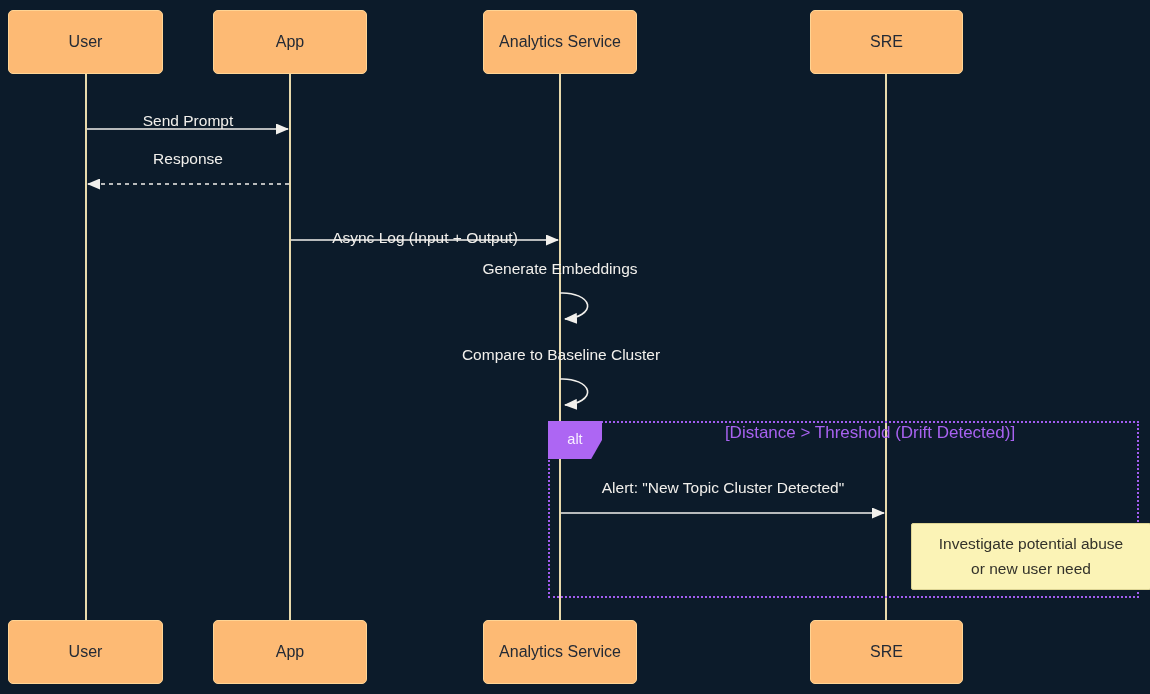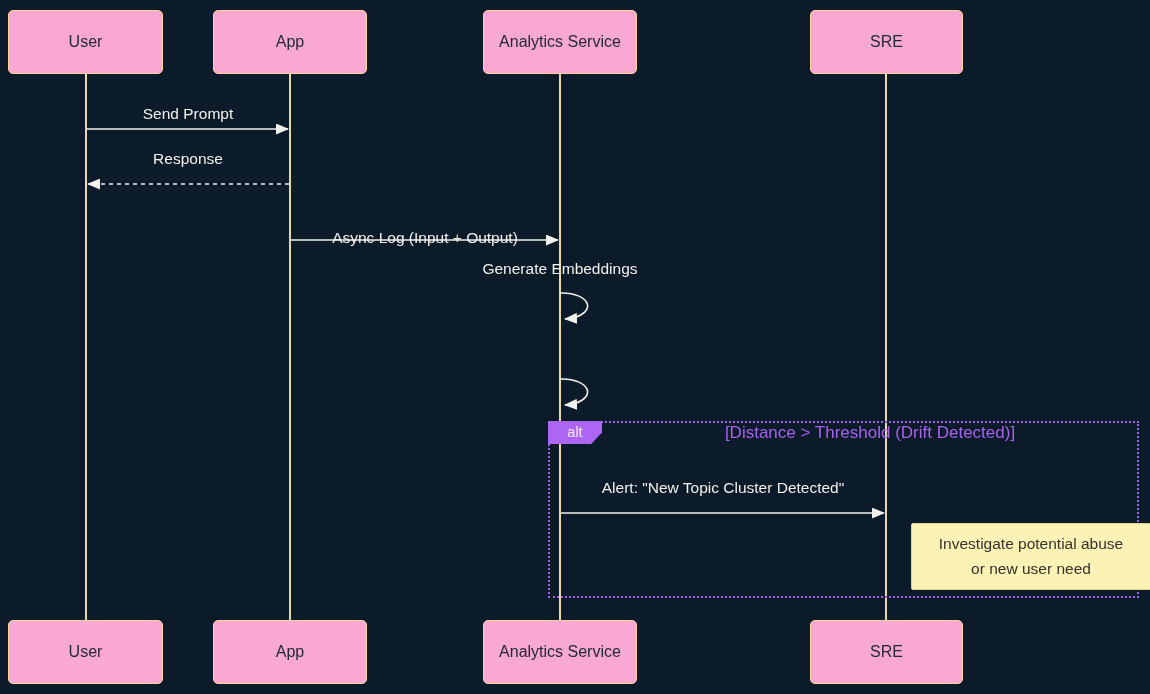--- a/index.html
+++ b/index.html
@@ -16,21 +16,21 @@
     overflow: hidden;
   }
   .lines-layer {
     position: absolute;
     left: 0; top: 0;
     width: 1150px; height: 694px;
   }
   .actor {
     position: absolute;
     height: 64px;
-    background: #f9a8d4;
+    background: #fdba74;
     border: 1px solid #ffd494;
     border-radius: 5px;
     box-sizing: border-box;
     display: flex;
     align-items: center;
     justify-content: center;
     color: #232a35;
     font-size: 16px;
   }
   .msg-label {
@@ -47,21 +47,21 @@
     width: 591px;
     height: 177px;
     border: 2px dotted #a25df0;
     box-sizing: border-box;
   }
   .alt-label {
     position: absolute;
     left: 548px;
     top: 421px;
     width: 54px;
-    height: 23px;
+    height: 38px;
     background: #ad66f3;
     color: #f7efff;
     font-size: 14.5px;
     display: flex;
     align-items: center;
     justify-content: center;
     padding-bottom: 2px;
     box-sizing: border-box;
     clip-path: polygon(0 0, 100% 0, 100% 50%, 80% 100%, 0 100%);
   }
@@ -131,19 +131,20 @@
   <div class="actor" style="left:8px;   top:10px; width:155px;">User</div>
   <div class="actor" style="left:213px; top:10px; width:154px;">App</div>
   <div class="actor" style="left:483px; top:10px; width:154px;">Analytics Service</div>
   <div class="actor" style="left:810px; top:10px; width:153px;">SRE</div>
 
   <div class="actor" style="left:8px;   top:620px; width:155px;">User</div>
   <div class="actor" style="left:213px; top:620px; width:154px;">App</div>
   <div class="actor" style="left:483px; top:620px; width:154px;">Analytics Service</div>
   <div class="actor" style="left:810px; top:620px; width:153px;">SRE</div>
 
-  <div class="msg-label" style="left:188px; top:105px;">Send Prompt</div>
+  <div class="msg-label" style="left:188px; top:112px;">Send Prompt</div>
   <div class="msg-label" style="left:188px; top:150px;">Response</div>
   <div class="msg-label" style="left:425px; top:205px;margin-top:24px;">Async Log (Input + Output)</div>
   <div class="msg-label" style="left:560px; top:260px;text-align:center;">Generate Embeddings</div>
+  <div class="msg-label" style="left:561px; top:346px;">Compare to Baseline Cluster</div>
   <div class="msg-label" style="left:723px; top:479px;">Alert: "New Topic Cluster Detected"</div>
 
 </div>
 
 </body></html>

